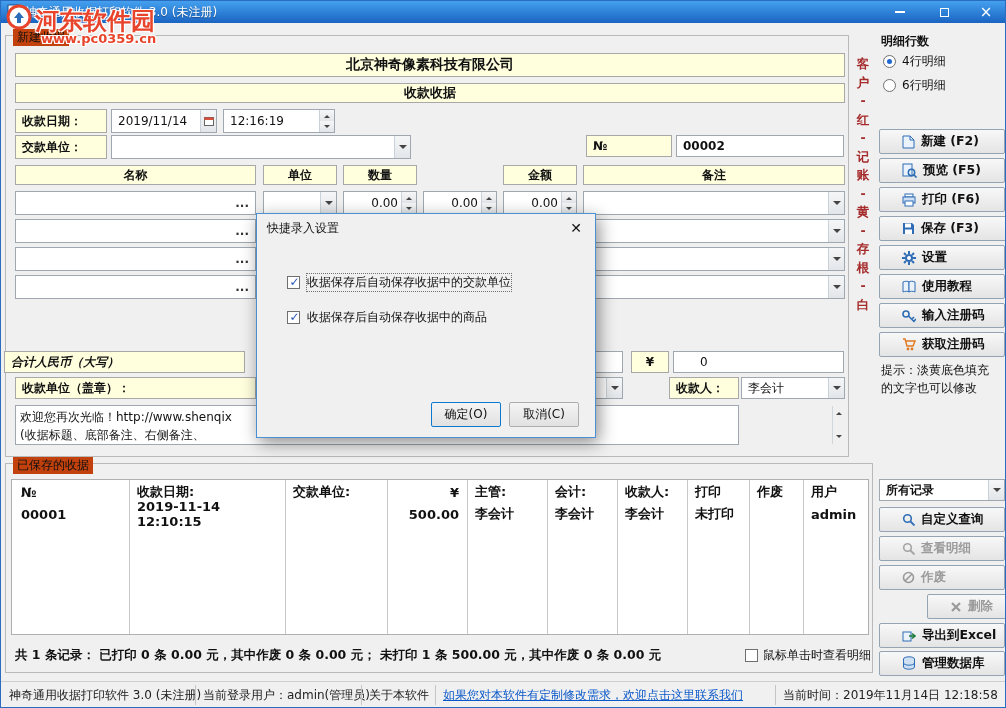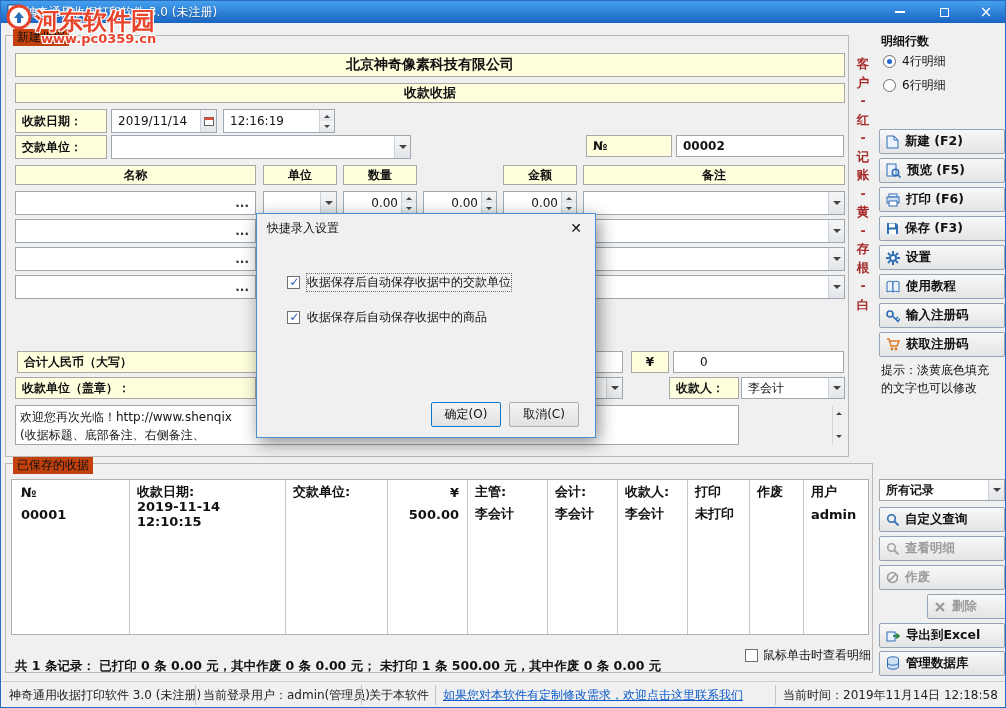--- a/index.html
+++ b/index.html
@@ -39,21 +39,21 @@
   .tri { width:0; height:0; border:4px solid transparent; border-top-color:#444; margin-top:4px; }
   .spinbtns { width:15px; height:100%; display:flex; flex-direction:column; border-left:1px solid #c9d2da; cursor:pointer; }
   .spinbtns i { flex:1; display:flex; align-items:center; justify-content:center; background:linear-gradient(#f5f6f7,#e3e6e9); }
   .tu { width:0; height:0; border:3px solid transparent; border-bottom-color:#444; margin-bottom:2px; }
   .td { width:0; height:0; border:3px solid transparent; border-top-color:#444; margin-top:2px; }
   .spin { justify-content:space-between; }
   .spin .val { padding:0 3px 0 3px; margin-left:auto; }
   .dots { margin-left:auto; padding-right:6px; color:#333; font-weight:bold; }
 
   
-  .btn { display:flex; align-items:center; gap:6px; padding-left:6px;
+  .btn { display:flex; align-items:center; gap:6px; padding-left:22px;
     background:linear-gradient(#f8f8f8,#e4e4e4); border:1px solid #95a4b2; border-radius:2px;
     font-size:12.5px; font-weight:bold; color:#101010; cursor:pointer; }
   .btn.dis { color:#9b9b9b; cursor:default; }
   .btn.dis svg { filter:grayscale(1) opacity(.55); }
   .ic { display:flex; align-items:center; }
 
   .radio { width:13px; height:13px; border:1px solid #6f6f6f; border-radius:50%; background:#fff; position:relative; display:inline-block; cursor:pointer; }
   .radio.sel::after { content:""; position:absolute; inset:3px; border-radius:50%; background:#1f66d1; }
 
   .cb { width:13px; height:13px; border:1px solid #6f6f6f; background:#fff; position:relative; display:inline-block; cursor:pointer; }
@@ -356,21 +356,21 @@
         </i>
       </span>
     </div>
   <div class="a inp combo" style="left:582px;top:274px;width:262px;height:24px;">
       <span></span>
       <span class="dd">
         <span class="tri"></span>
       </span>
     </div>
 
-  <div class="a ylw pl6" style="left:16px;top:350px;width:241px;height:22px;">合计人民币（大写）</div>
+  <div class="a ylw pl6" style="left:3px;top:350px;width:241px;height:22px;font-style:italic;">合计人民币（大写）</div>
   <div class="a inp" style="left:262px;top:350px;width:360px;height:22px;"></div>
   <div class="a ylw ctr" style="left:630px;top:350px;width:38px;height:22px;">¥</div>
   <div class="a inp" style="left:672px;top:350px;width:171px;height:22px;padding-left:26px;">0</div>
 
   <div class="a ylw pl6" style="left:14px;top:376px;width:241px;height:22px;">收款单位（盖章）：</div>
   <div class="a inp" style="left:262px;top:376px;width:200px;height:22px;"></div>
   <div class="a inp combo" style="left:510px;top:376px;width:112px;height:22px;">
       <span></span>
       <span class="dd">
         <span class="tri"></span>
@@ -542,21 +542,21 @@
   <div class="a thd" style="left:136px;top:504px;width:144px;height:18px;">2019-11-14 12:10:15</div>
   <div class="a thd" style="left:292px;top:504px;width:90px;height:18px;"></div>
   <div class="a thd" style="left:390px;top:504px;width:68px;height:18px;justify-content:flex-end;">500.00</div>
   <div class="a thd" style="left:474px;top:504px;width:68px;height:18px;">李会计</div>
   <div class="a thd" style="left:554px;top:504px;width:58px;height:18px;">李会计</div>
   <div class="a thd" style="left:624px;top:504px;width:58px;height:18px;">李会计</div>
   <div class="a thd" style="left:694px;top:504px;width:50px;height:18px;">未打印</div>
   <div class="a thd" style="left:756px;top:504px;width:42px;height:18px;"></div>
   <div class="a thd" style="left:810px;top:504px;width:54px;height:18px;">admin</div>
 
-  <div class="a bold" style="left:14px;top:646px;font-size:12.5px;margin-top:11px;">共 1 条记录：  已打印 0 条 0.00 元，其中作废 0 条 0.00 元；  未打印 1 条 500.00 元，其中作废 0 条 0.00 元</div>
+  <div class="a bold" style="left:14px;top:646px;font-size:12.5px;">共 1 条记录：  已打印 0 条 0.00 元，其中作废 0 条 0.00 元；  未打印 1 条 500.00 元，其中作废 0 条 0.00 元</div>
   <div class="a" style="left:744px;top:646px;display:flex;align-items:center;gap:5px;">
     <span class="cb"></span>
     <span>鼠标单击时查看明细</span>
   </div>
 
   <div class="a inp combo bold" style="left:878px;top:478px;width:126px;height:22px;">
     <span class="pl6">所有记录</span>
     <span class="dd">
         <span class="tri"></span>
       </span>

